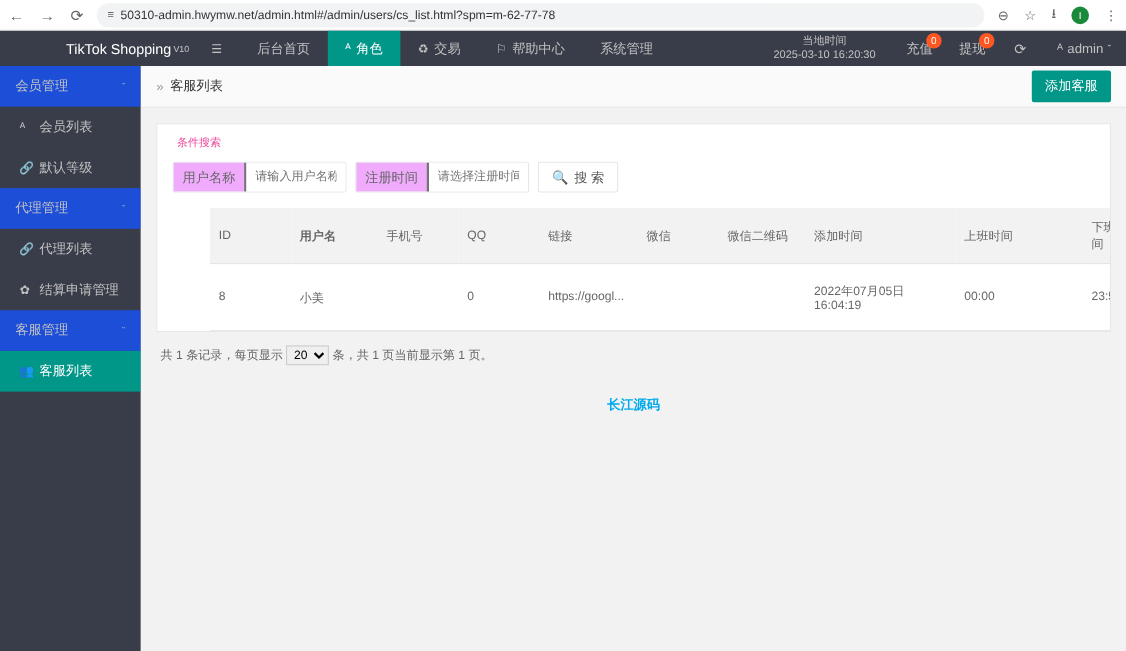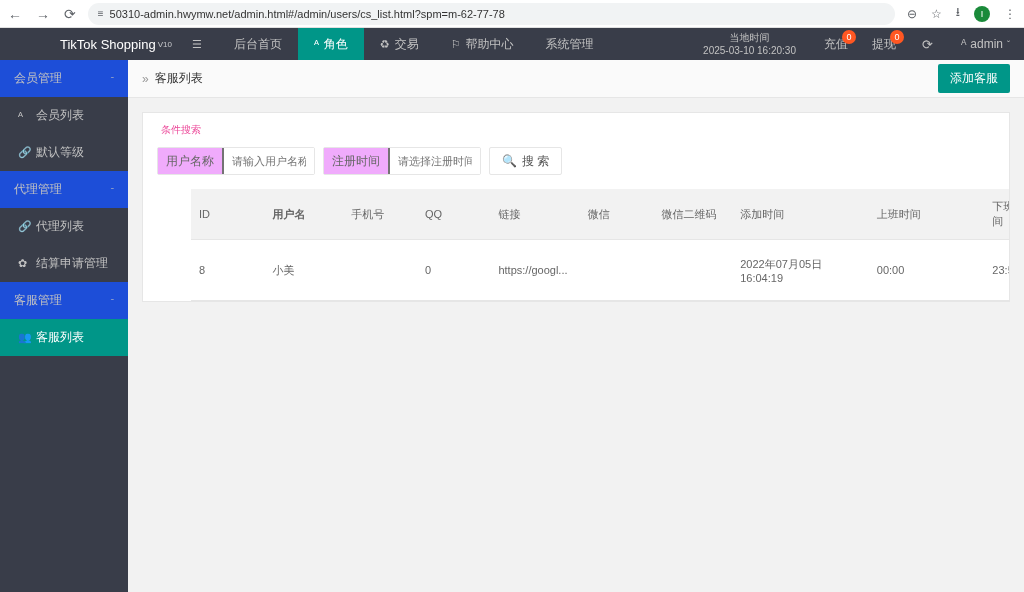--- a/index.html
+++ b/index.html
@@ -240,16 +240,24 @@
               <td>23:59</td>
               <td>
                 <span class="btn-mini btn-edit">编 辑</span><span class="btn-mini btn-ban">禁用</span>
               </td>
             </tr>
           </tbody>
         </table>
         </div>
       </div>
 
-
+      <div class="pager">
+        <span>共 1 条记录，每页显示</span>
+        <select><option>20</option></select>
+        <span>条，共 1 页当前显示第 1 页。</span>
+      </div>
+
+      <div class="footer-link">
+        <a href="#">长江源码</a>
+      </div>
     </div>
   </div>
 </div>
 
 </body></html>

